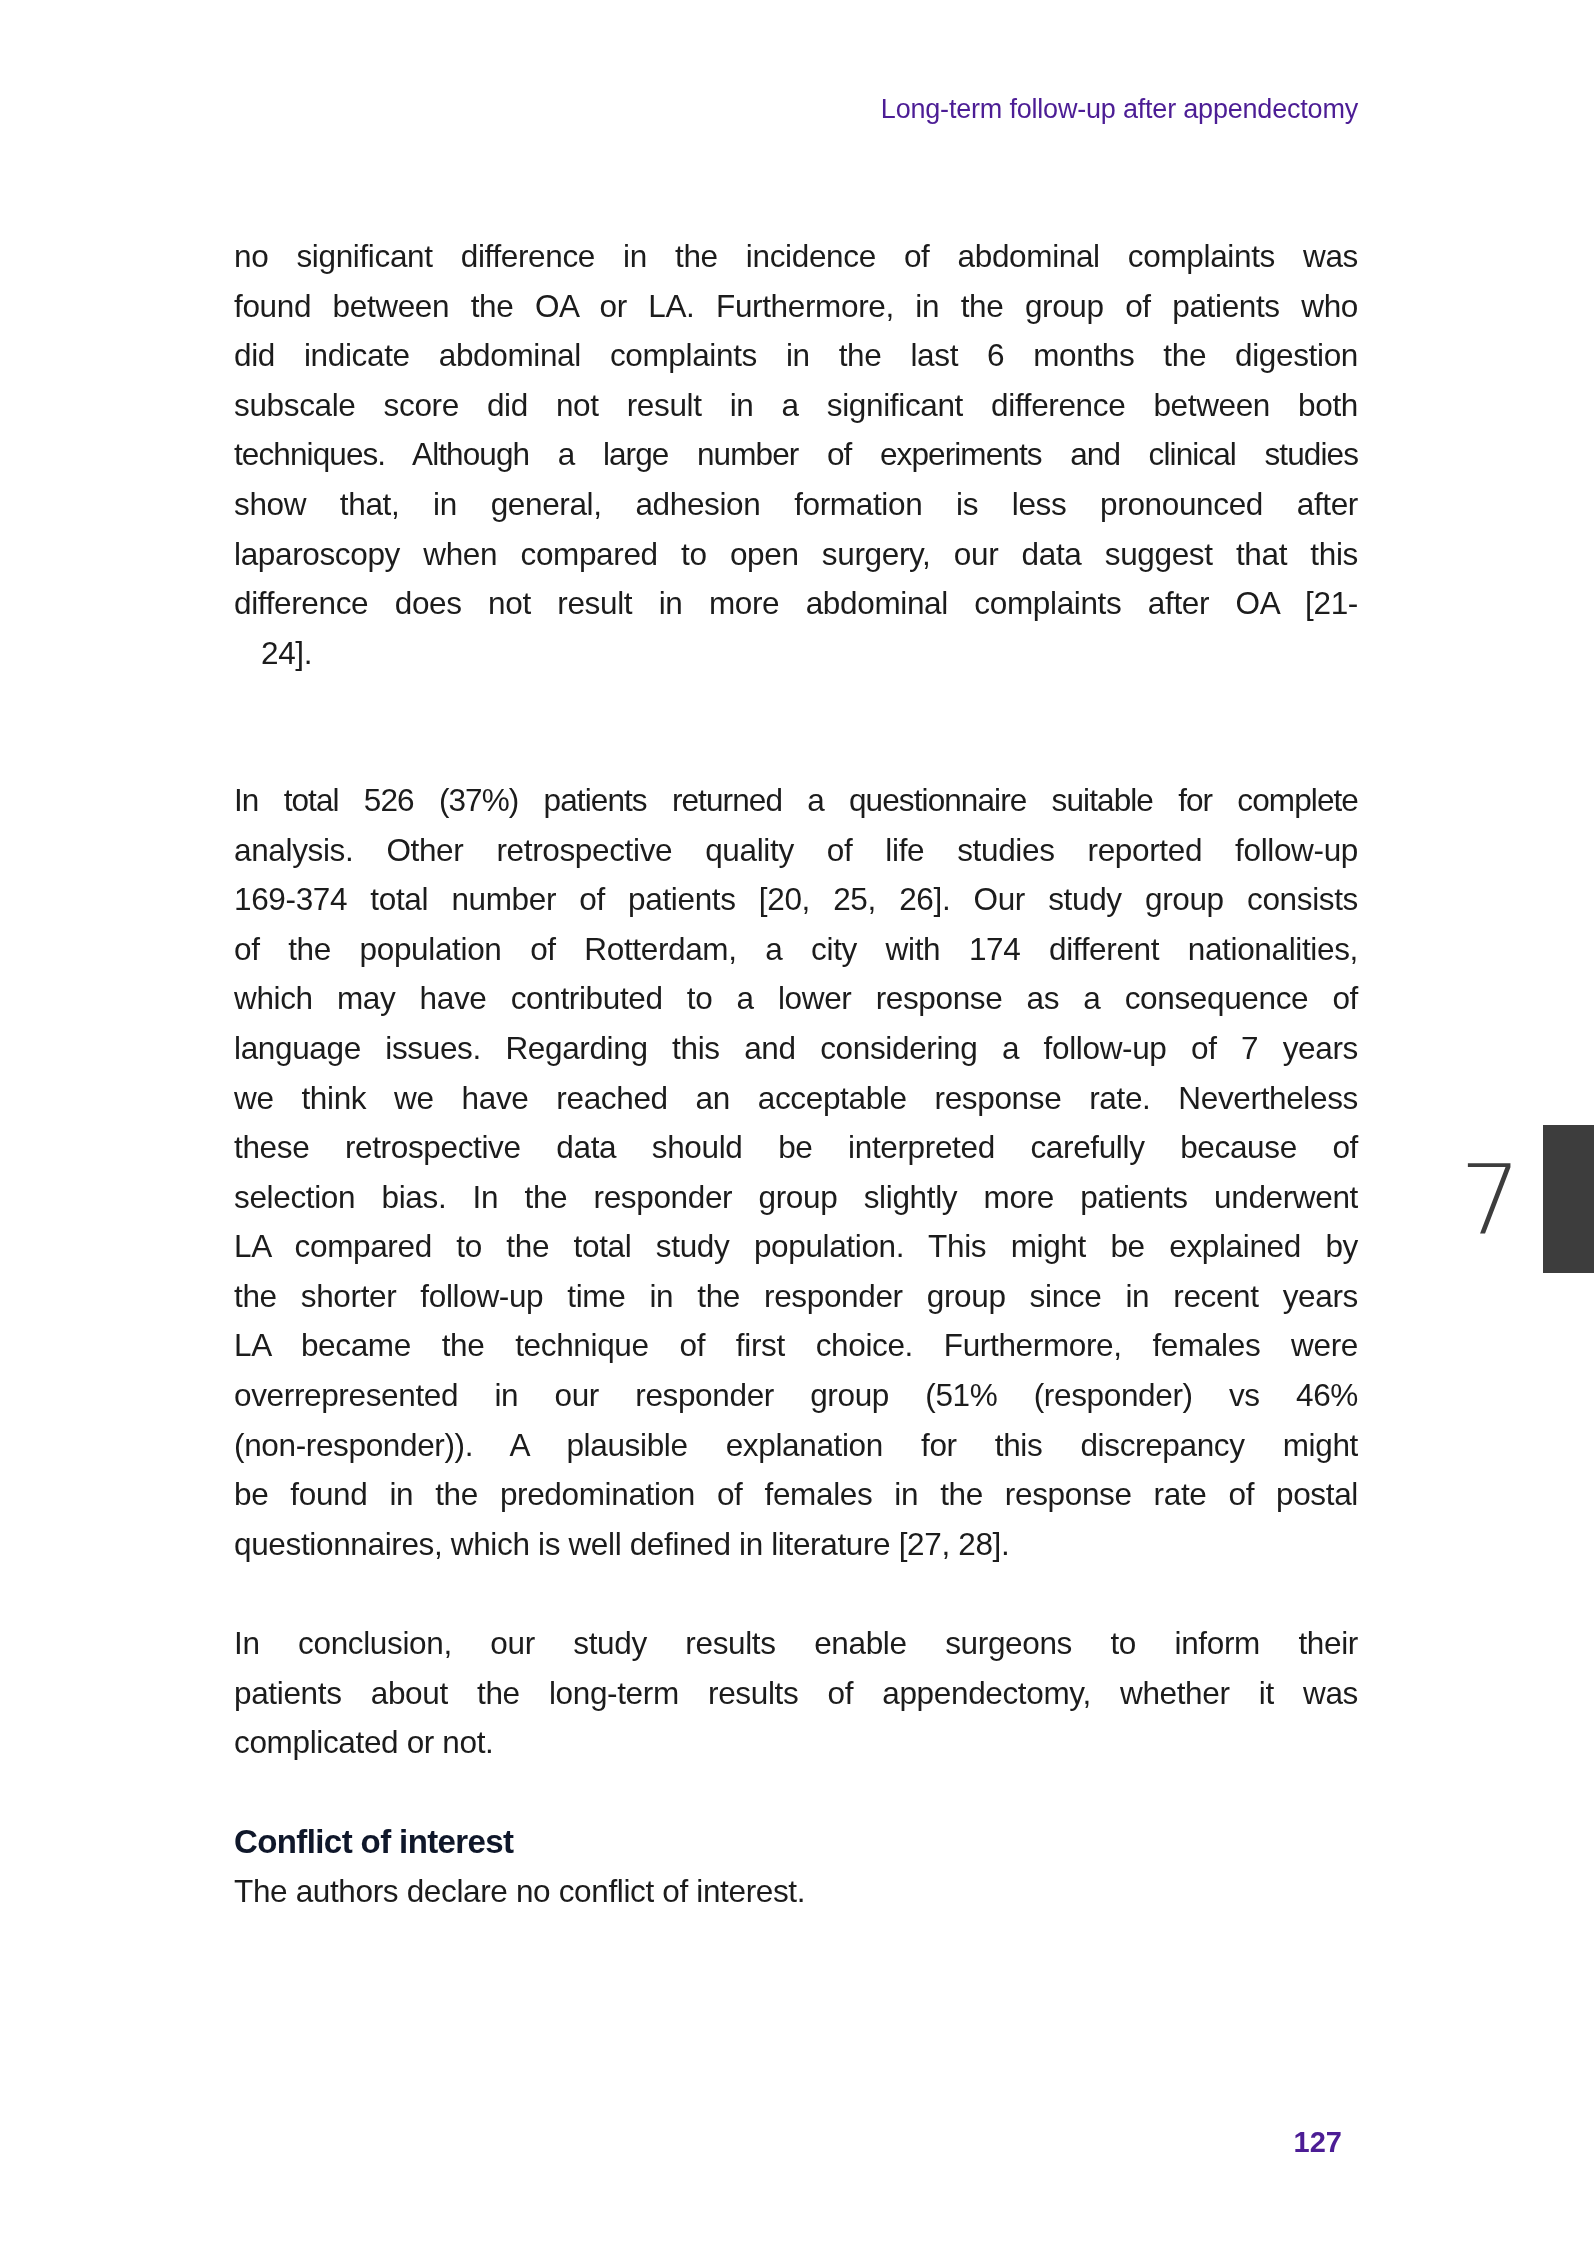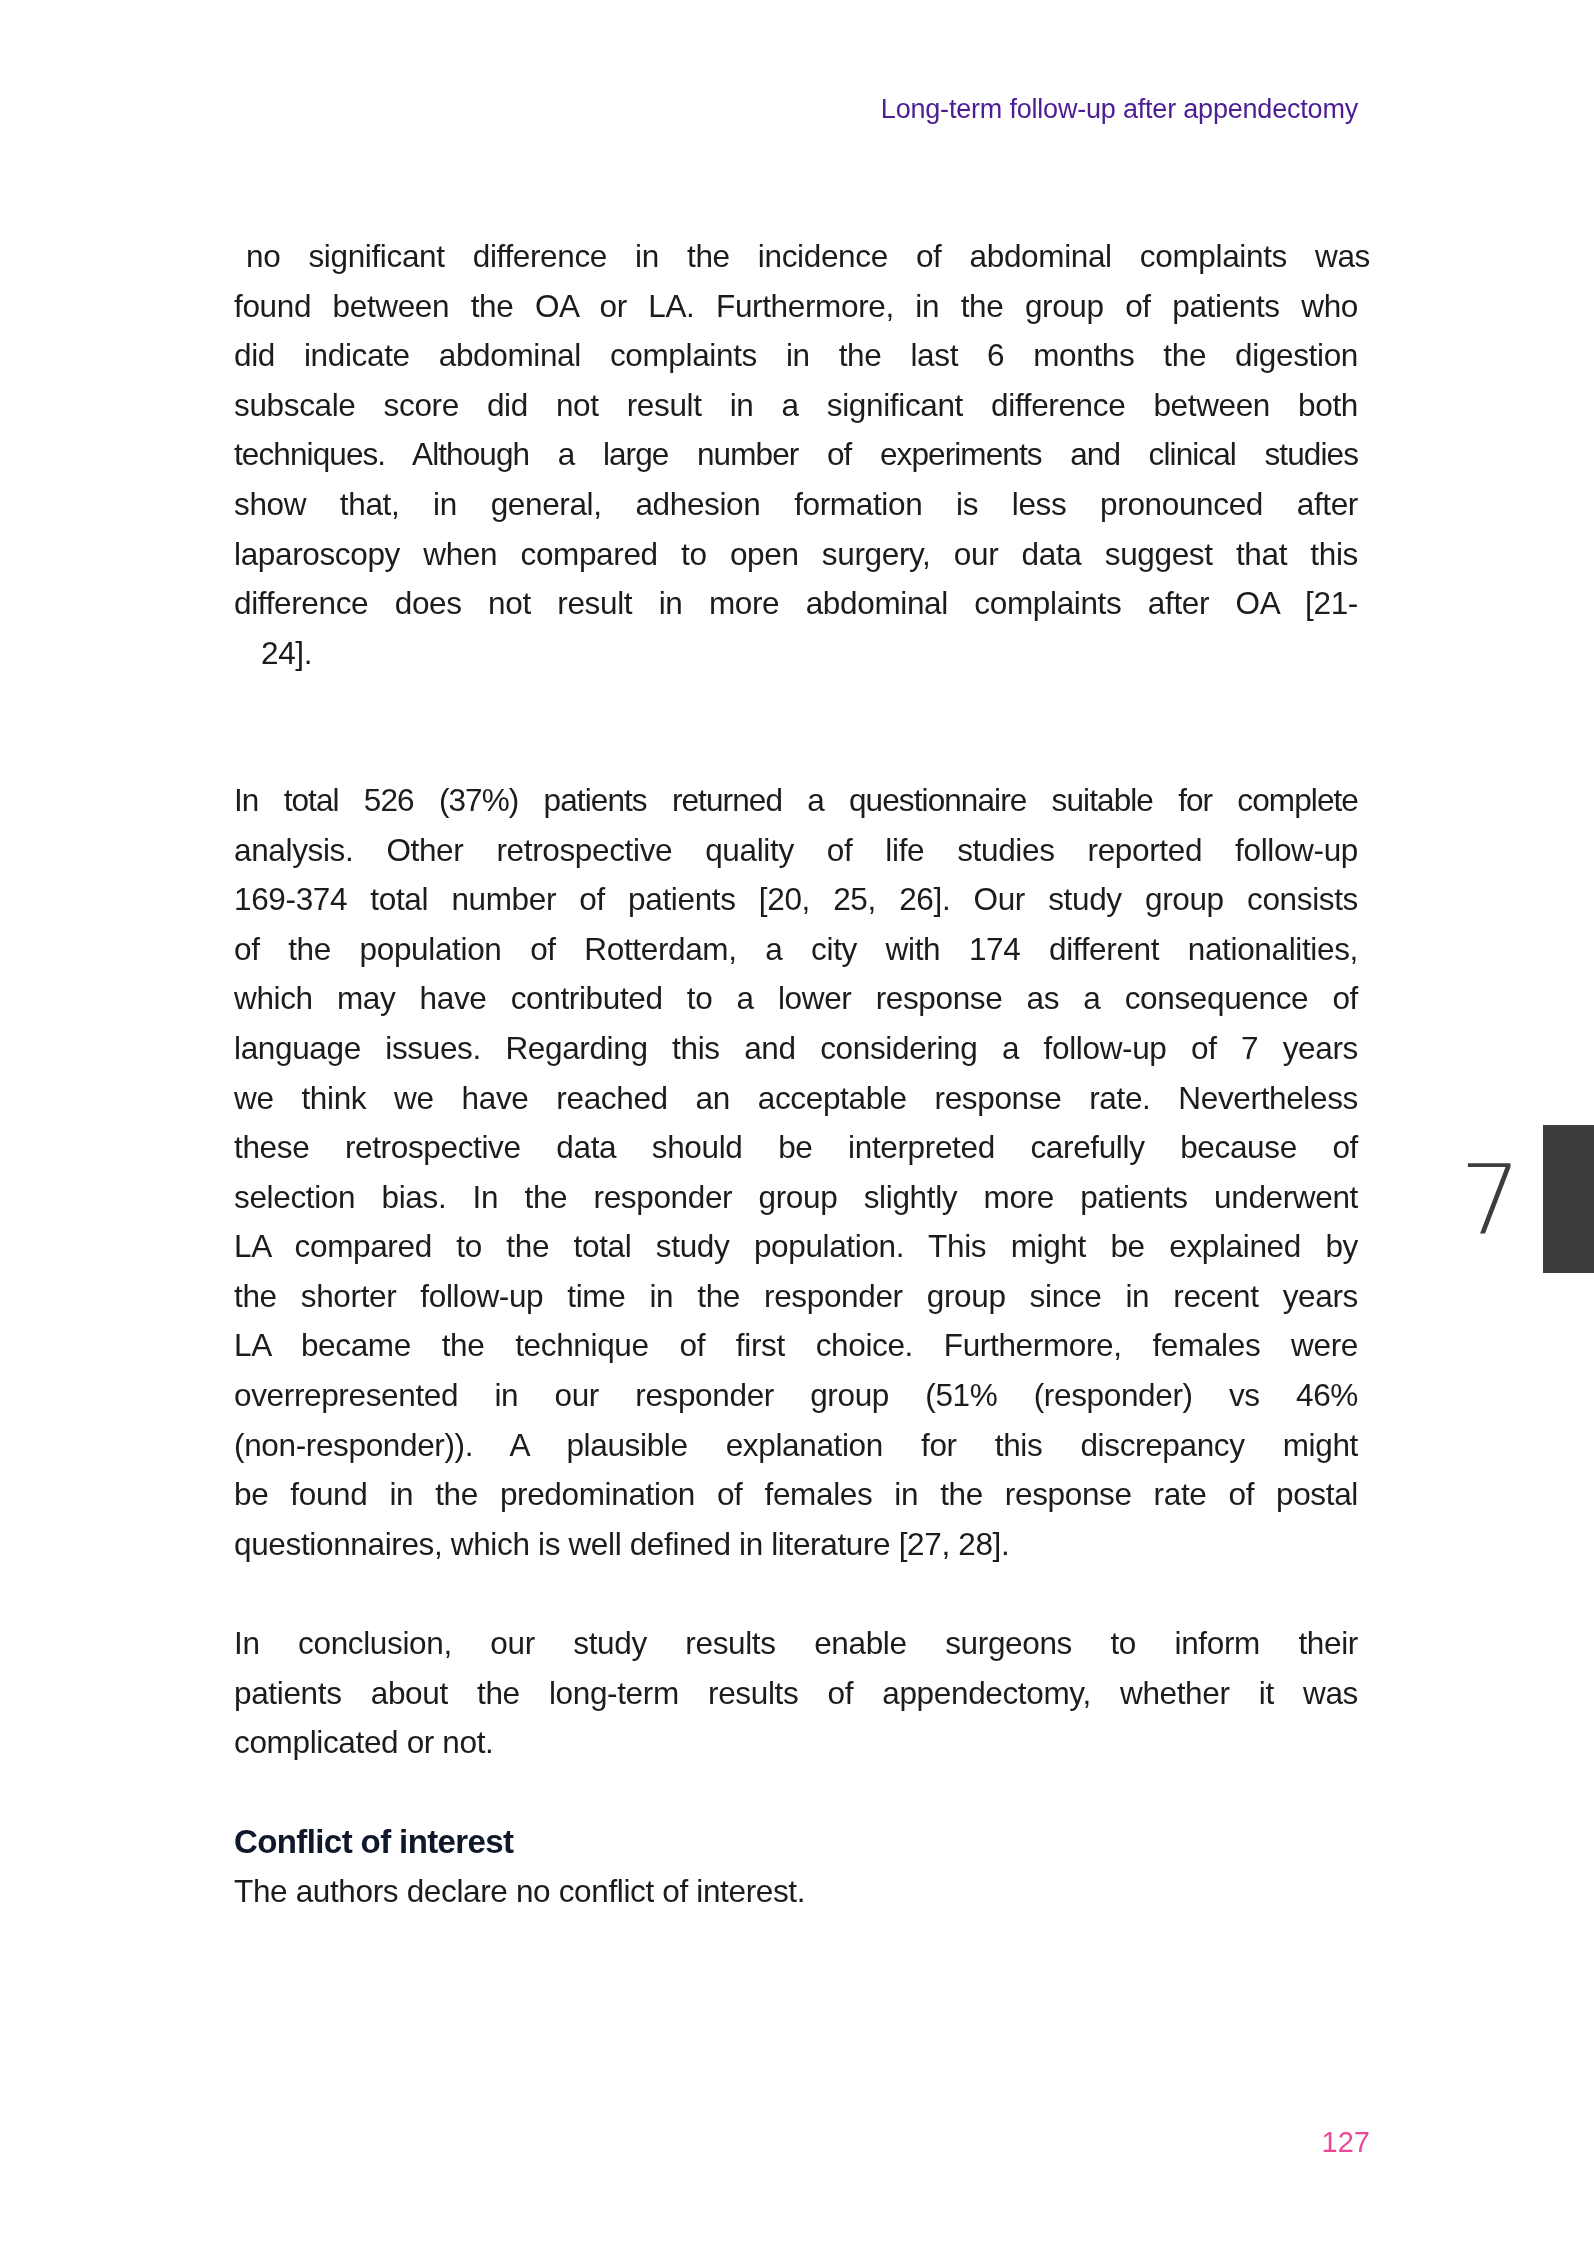--- a/index.html
+++ b/index.html
@@ -76,36 +76,37 @@
   .chapter-tab {
     position: absolute;
     left: 1543px;
     top: 1125px;
     width: 51px;
     height: 148px;
     background: #3d3d3d;
   }
   .page-number {
     position: absolute;
-    right: 224px;
+    right: 252px;
     top: 2124px;
     font-size: 29px;
     line-height: 36px;
-    color: #ec4899;
+    color: #4c1d95;
+    font-weight: bold;
   }
 </style>
 </head>
 <body>
 
 <div class="running-header">Long-term follow-up after appendectomy</div>
 
 <div class="text-block">
 
   <div>
-    <span class="line" style="display: block; width: 1124px; margin-left: 12px;">no significant difference in the incidence of abdominal complaints was</span>
+    <span class="line" style="display: block; width: 1124px;">no significant difference in the incidence of abdominal complaints was</span>
     <span class="line" style="display: block; width: 1124px;">found between the OA or LA. Furthermore, in the group of patients who</span>
     <span class="line" style="display: block; width: 1124px;">did indicate abdominal complaints in the last 6 months the digestion</span>
     <span class="line" style="display: block; width: 1124px;">subscale score did not result in a significant difference between both</span>
     <span class="line tight" style="display: block; width: 1124px;">techniques.  Although a large number of experiments and clinical studies</span>
     <span class="line" style="display: block; width: 1124px;">show that, in general, adhesion formation is less pronounced after</span>
     <span class="line" style="display: block; width: 1124px;">laparoscopy when compared to open surgery, our data suggest that this</span>
     <span class="line" style="display: block; width: 1124px;">difference does not result in more abdominal complaints after OA [21-</span>
     <span class="line last" style="display: block; width: 1124px; margin-left: 27px;">24].</span>
   </div>
 

